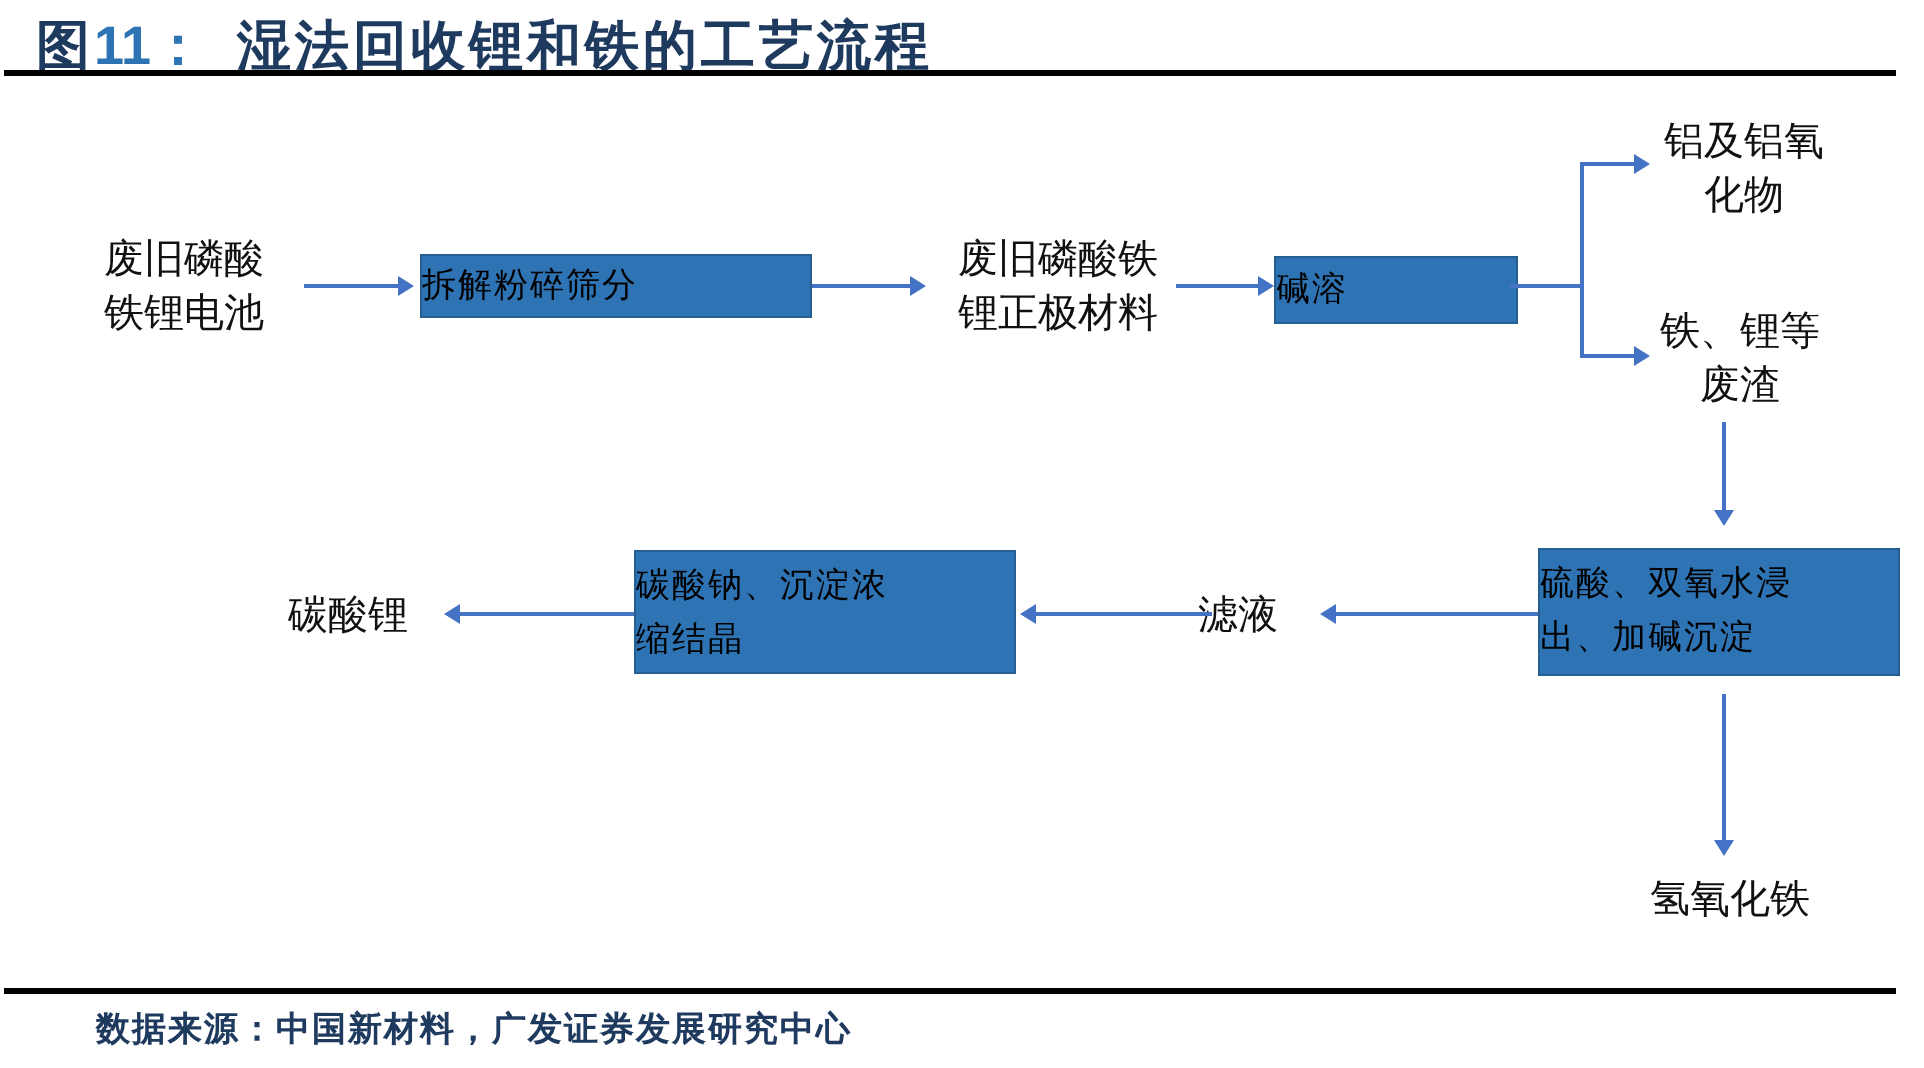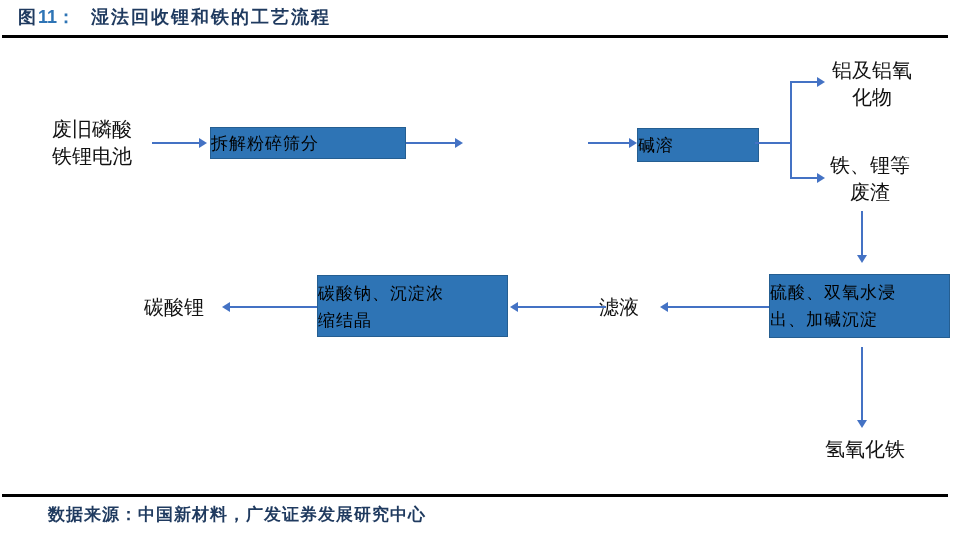--- a/index.html
+++ b/index.html
@@ -2,21 +2,21 @@
 <html style="--title: #1f3a5f; --accent: #2e74b5; --rule: #000000; --box_fill: #2e74b5; --box_border: #255e91; --arrow: #4472c4; --text: #111111;"><head>
 <meta charset="utf-8">
 <style>
   html,body { margin:0; padding:0; background:#ffffff; }
   .page {
     position:relative; width:962px; height:534px; background:#ffffff;
     font-family:"DejaVu Sans", sans-serif; overflow:hidden;
   }
   
   .fig-title {
-    position:absolute; left:18px; top:5px; font-size:18px; font-weight:bold;
+    position:absolute; left:18px; top:5px; font-size:27px; font-weight:bold;
     color:var(--title); letter-spacing:2px; white-space:nowrap;
   }
   .fig-title .num {
     color:var(--accent); letter-spacing:0; margin-right:16px;
     font-family:"Liberation Sans", sans-serif;
   }
   .rule { position:absolute; left:2px; width:946px; height:3px; background:var(--rule); }
   .rule-top { top:35px; }
   .rule-bottom { top:494px; }
   .source {
@@ -64,20 +64,24 @@
   <div class="hline" style="left:152px; top:142px; width:48px;"></div>
   <div class="head-r" style="left:199px; top:138px;"></div>
 
   <div class="pbox" style="left:210px; top:127px; width:196px; height:32px;">
     <div class="bl" style="line-height:30px;">拆解粉碎筛分</div>
   </div>
 
   <div class="hline" style="left:406px; top:142px; width:50px;"></div>
   <div class="head-r" style="left:455px; top:138px;"></div>
 
+  <div class="node" style="left:462px; top:116px; width:134px;">
+    <div>废旧磷酸铁</div>
+    <div>锂正极材料</div>
+  </div>
 
   <div class="hline" style="left:588px; top:142px; width:42px;"></div>
   <div class="head-r" style="left:629px; top:138px;"></div>
 
   <div class="pbox" style="left:637px; top:128px; width:122px; height:34px;">
     <div class="bl" style="line-height:32px;">碱溶</div>
   </div>
 
   <div class="hline" style="left:755px; top:142px; width:37px;"></div>
   <div class="vline" style="left:790px; top:81px; height:98px;"></div>

